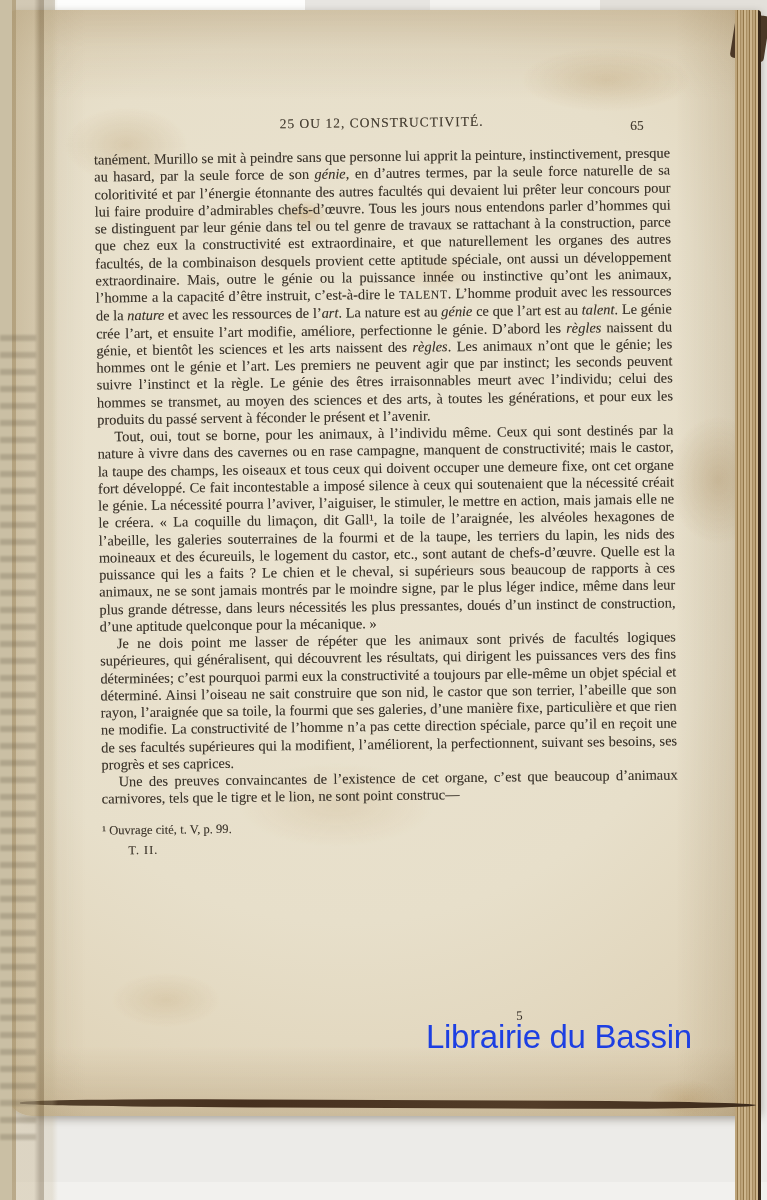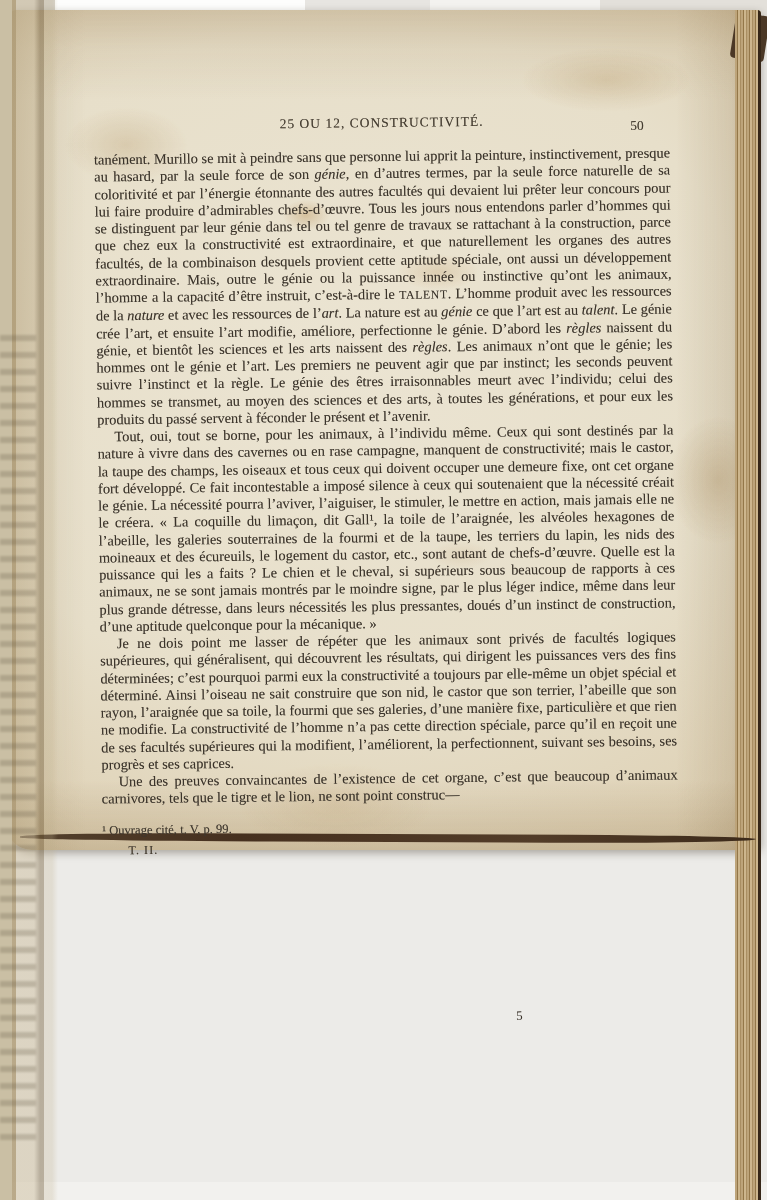--- a/index.html
+++ b/index.html
@@ -7,21 +7,21 @@
     width:767px;height:1200px;position:relative;overflow:hidden;
     background:#ecebe8;
     font-family:"Liberation Serif","DejaVu Serif",serif;
   }
   
   .backdrop-top{position:absolute;left:0;top:0;width:767px;height:26px;
     background:linear-gradient(90deg,#d8d4cc 0 55px,#fdfdfc 55px 305px,#e7e5e1 305px 430px,#f3f2ef 430px 600px,#e3e0da 600px 100%);}
   .backdrop-bottom{position:absolute;left:0;bottom:0;width:767px;height:18px;background:#f2f1ee;}
   
   .page{
-    position:absolute;left:6px;top:10px;width:755px;height:840px;
+    position:absolute;left:6px;top:10px;width:755px;height:1106px;
     border-radius:10px 4px 8px 26px;
     background:
       radial-gradient(ellipse 120% 90% at 45% 42%, #ebe4d2 0%, #e7dfca 45%, #ded1b5 72%, #cfbd99 94%, #c3ae86 100%);
     box-shadow:0 3px 8px rgba(40,30,15,.35);
   }
   .page-shading{position:absolute;inset:0;border-radius:inherit;pointer-events:none;
     background:
       linear-gradient(180deg, rgba(150,120,75,.28) 0, rgba(150,120,75,.10) 38px, transparent 90px),
       linear-gradient(90deg, rgba(120,95,55,.30) 0, rgba(120,95,55,.10) 34px, transparent 80px),
       linear-gradient(270deg, rgba(125,98,58,.38) 0, rgba(125,98,58,.16) 30px, transparent 85px),
@@ -91,30 +91,31 @@
   <div class="page">
     <div class="page-shading"></div>
     <div class="stains"></div>
     <div class="cover-corner"></div>
     <div class="fore-edge"></div>
     <div class="bottom-edge"></div>
 
     <div class="content">
       <div class="header">
         <span class="running-title">25 OU 12, CONSTRUCTIVITÉ.</span>
-        <span class="page-number">50</span>
+        <span class="page-number">65</span>
       </div>
       <div id="body-paragraphs">
           <p>tanément. Murillo se mit à peindre sans que personne lui apprit la peinture, instinctivement, presque au hasard, par la seule force de son <em>génie</em>, en d’autres termes, par la seule force naturelle de sa coloritivité et par l’énergie étonnante des autres facultés qui devaient lui prêter leur concours pour lui faire produire d’admirables chefs-d’œuvre. Tous les jours nous entendons parler d’hommes qui se distinguent par leur génie dans tel ou tel genre de travaux se rattachant à la construction, parce que chez eux la constructivité est extraordinaire, et que naturellement les organes des autres facultés, de la combinaison desquels provient cette aptitude spéciale, ont aussi un développement extraordinaire. Mais, outre le génie ou la puissance innée ou instinctive qu’ont les animaux, l’homme a la capacité d’être instruit, c’est-à-dire le <span class="sc">TALENT</span>. L’homme produit avec les ressources de la <em>nature</em> et avec les ressources de l’<em>art</em>. La nature est au <em>génie</em> ce que l’art est au <em>talent</em>. Le génie crée l’art, et ensuite l’art modifie, améliore, perfectionne le génie. D’abord les <em>règles</em> naissent du génie, et bientôt les sciences et les arts naissent des <em>règles</em>. Les animaux n’ont que le génie; les hommes ont le génie et l’art. Les premiers ne peuvent agir que par instinct; les seconds peuvent suivre l’instinct et la règle. Le génie des êtres irraisonnables meurt avec l’individu; celui des hommes se transmet, au moyen des sciences et des arts, à toutes les générations, et pour eux les produits du passé servent à féconder le présent et l’avenir.</p>
           <p class="indent">Tout, oui, tout se borne, pour les animaux, à l’individu même. Ceux qui sont destinés par la nature à vivre dans des cavernes ou en rase campagne, manquent de constructivité; mais le castor, la taupe des champs, les oiseaux et tous ceux qui doivent occuper une demeure fixe, ont cet organe fort développé. Ce fait incontestable a imposé silence à ceux qui soutenaient que la nécessité créait le génie. La nécessité pourra l’aviver, l’aiguiser, le stimuler, le mettre en action, mais jamais elle ne le créera. « La coquille du limaçon, dit Gall¹, la toile de l’araignée, les alvéoles hexagones de l’abeille, les galeries souterraines de la fourmi et de la taupe, les terriers du lapin, les nids des moineaux et des écureuils, le logement du castor, etc., sont autant de chefs-d’œuvre. Quelle est la puissance qui les a faits ? Le chien et le cheval, si supérieurs sous beaucoup de rapports à ces animaux, ne se sont jamais montrés par le moindre signe, par le plus léger indice, même dans leur plus grande détresse, dans leurs nécessités les plus pressantes, doués d’un instinct de construction, d’une aptitude quelconque pour la mécanique. »</p>
           <p class="indent">Je ne dois point me lasser de répéter que les animaux sont privés de facultés logiques supérieures, qui généralisent, qui découvrent les résultats, qui dirigent les puissances vers des fins déterminées; c’est pourquoi parmi eux la constructivité a toujours par elle-même un objet spécial et déterminé. Ainsi l’oiseau ne sait construire que son nid, le castor que son terrier, l’abeille que son rayon, l’araignée que sa toile, la fourmi que ses galeries, d’une manière fixe, particulière et que rien ne modifie. La constructivité de l’homme n’a pas cette direction spéciale, parce qu’il en reçoit une de ses facultés supérieures qui la modifient, l’améliorent, la perfectionnent, suivant ses besoins, ses progrès et ses caprices.</p>
           <p class="indent">Une des preuves convaincantes de l’existence de cet organe, c’est que beaucoup d’animaux carnivores, tels que le tigre et le lion, ne sont point construc—</p>
         </div>
       <div class="footnote">¹ Ouvrage cité, t. V, p. 99.</div>
       <div class="tome">T. II.</div>
     </div>
 
     <div class="signature">5</div>
+    <div class="watermark" style="color: rgb(29, 63, 226);">Librairie du Bassin</div>
   </div>
 
   <div class="gutter"></div>
   <div class="ghost-lines"></div>
 </div>
 
 </body></html>

